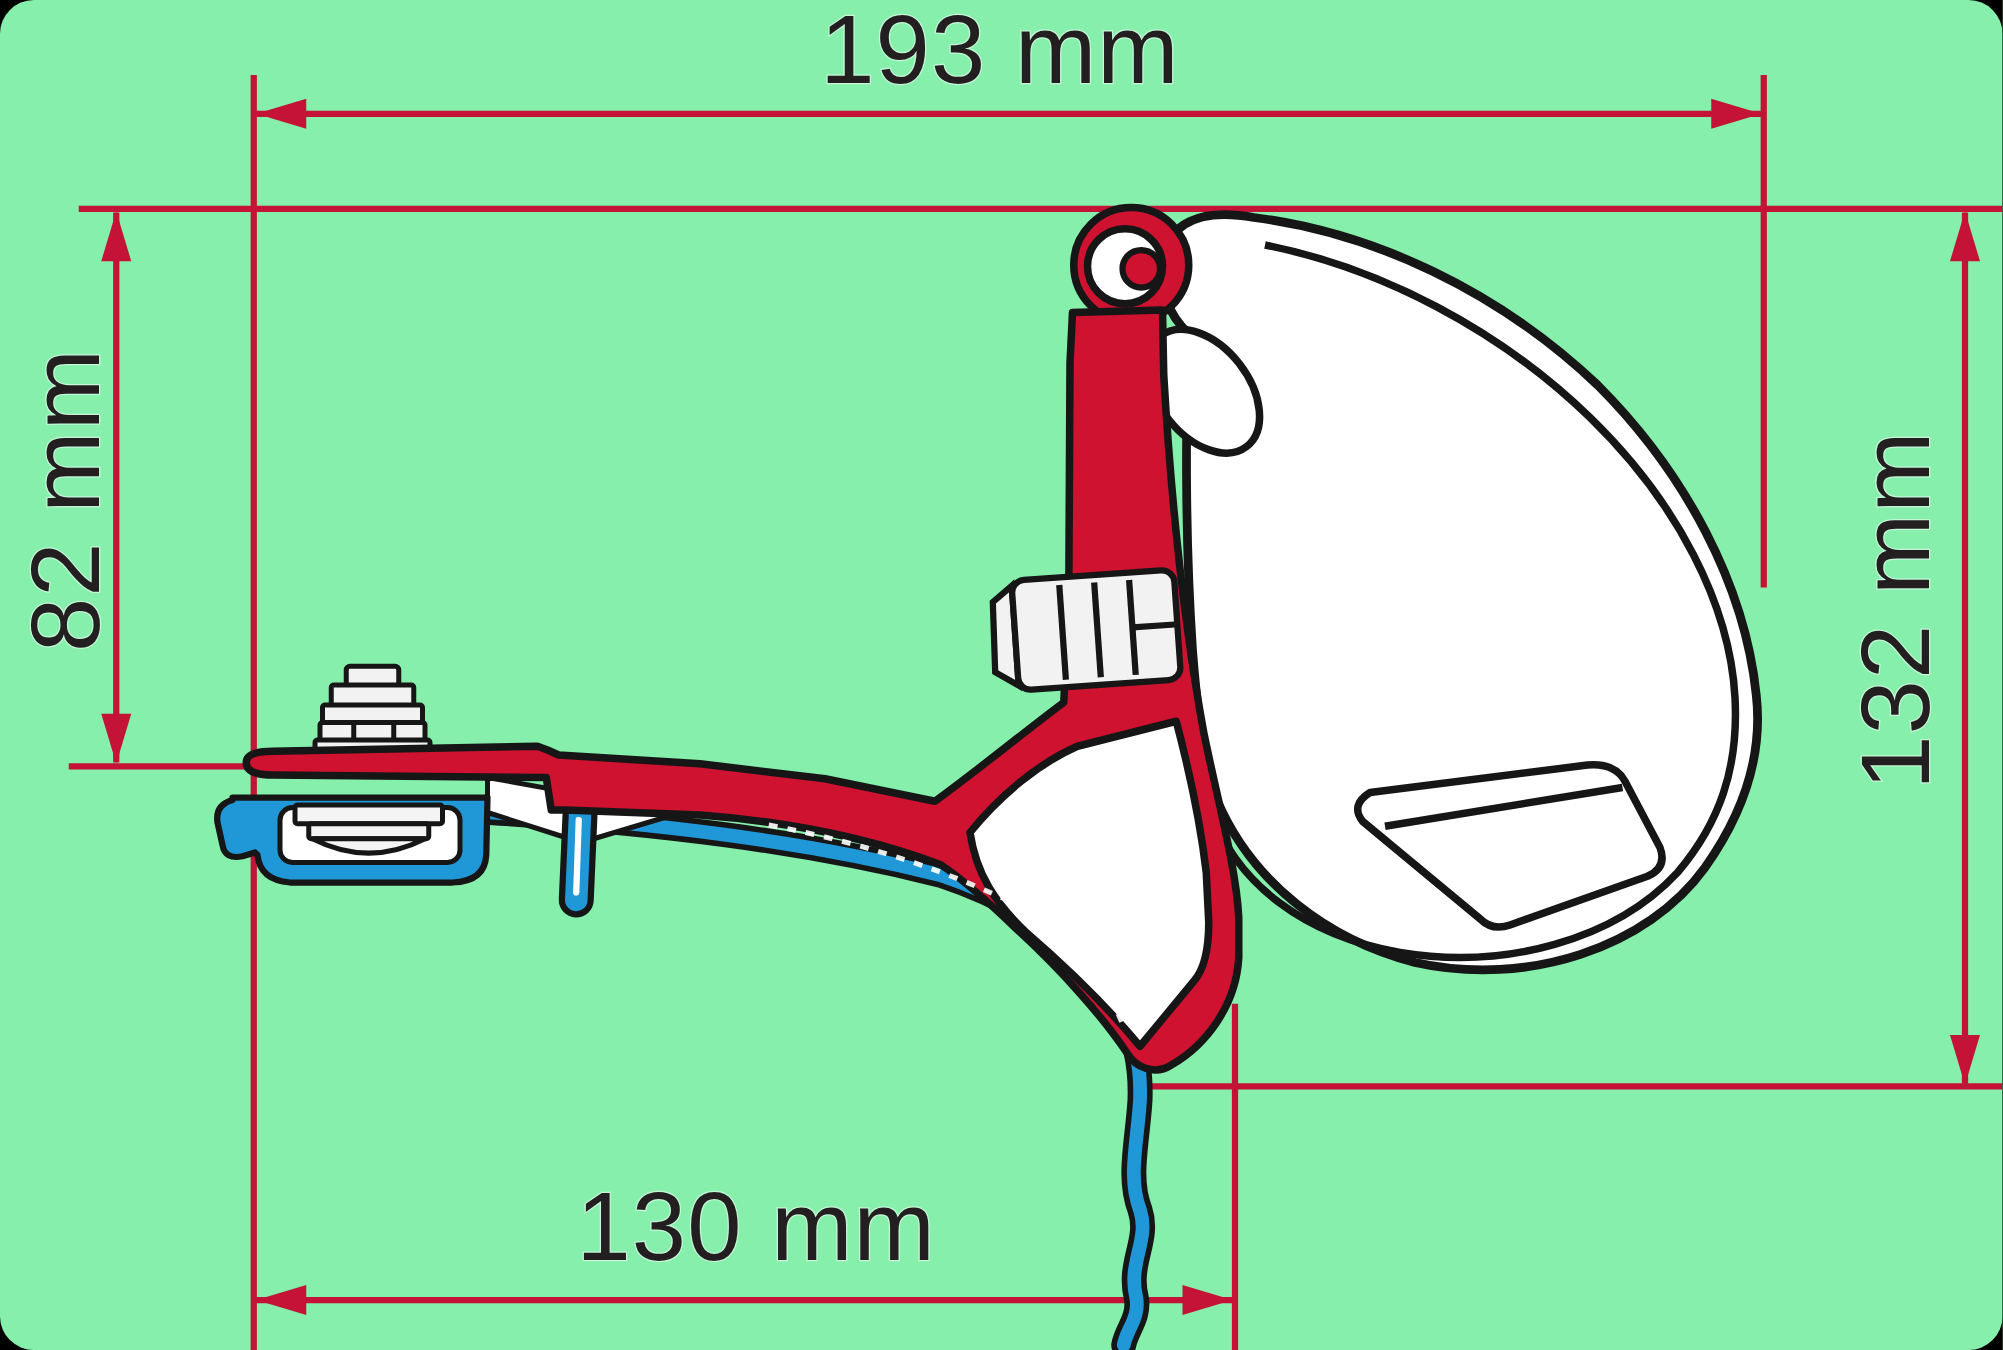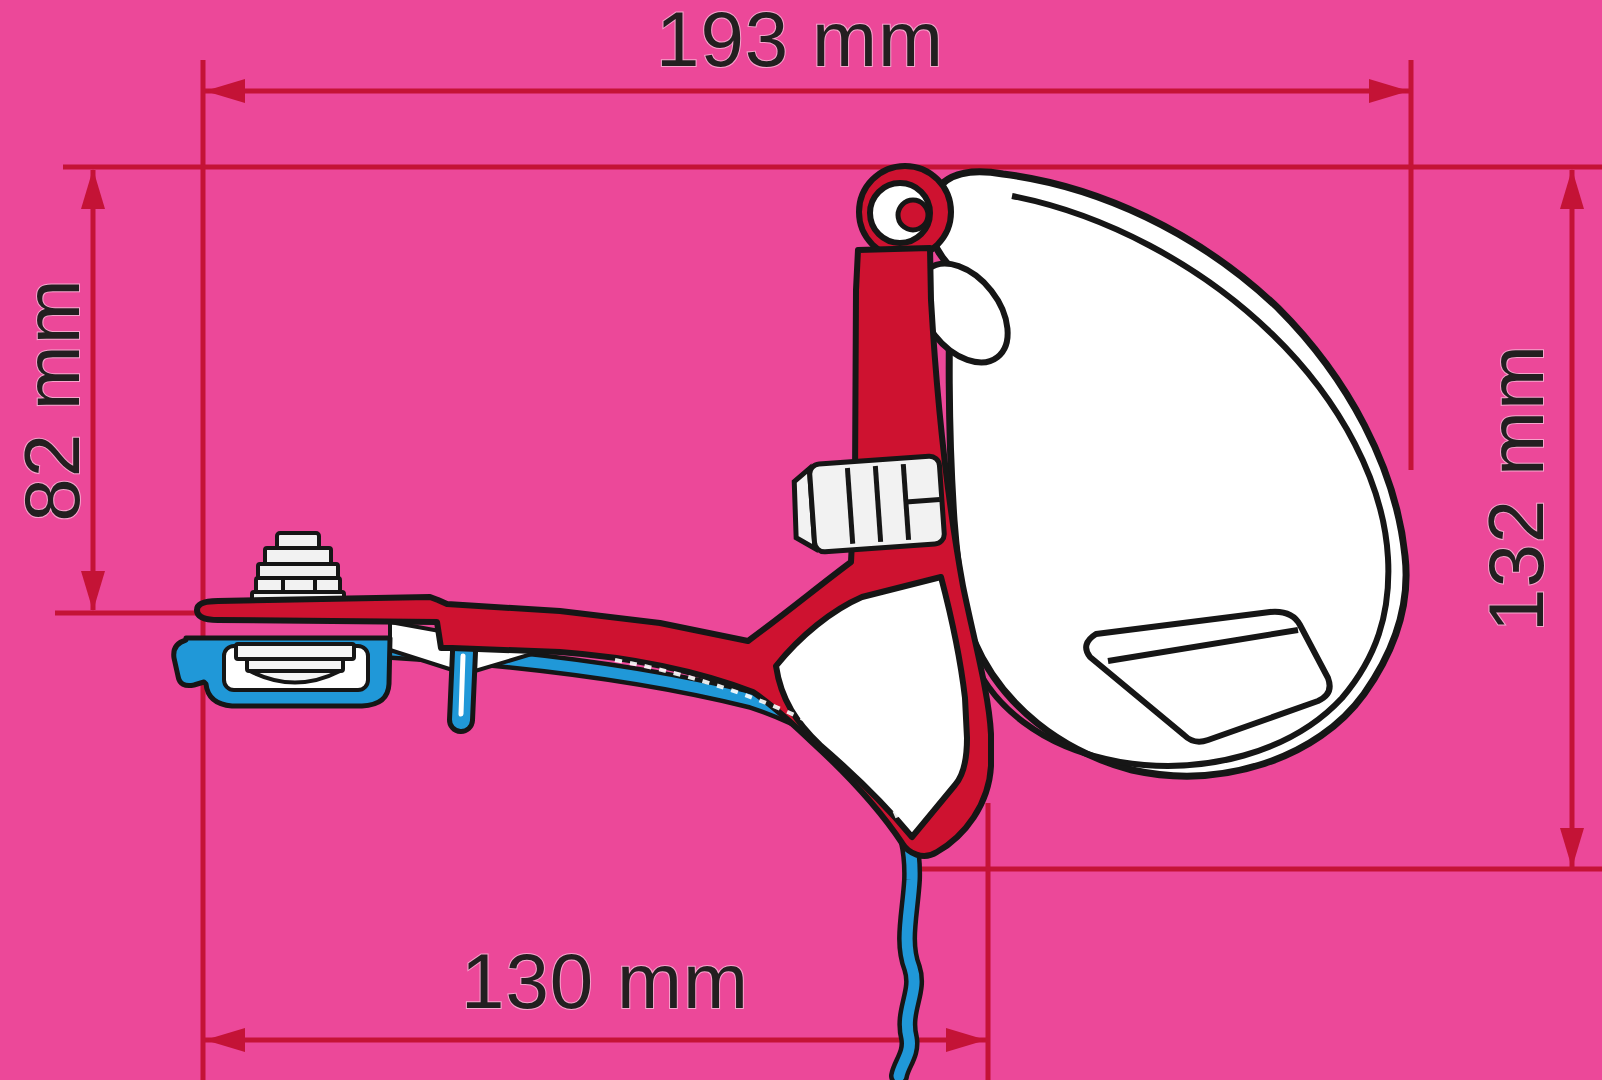--- a/index.html
+++ b/index.html
@@ -1,17 +1,17 @@
 <!DOCTYPE html>
 <html><head>
 <meta charset="utf-8">
 <style>
   html,body{margin:0;padding:0;background:#000;}
-  .stage{position:relative;width:1602px;height:1080px;background:#ec4899;overflow:hidden;
-         font-family:"Liberation Sans", sans-serif;}
+  .stage{position:relative;width:1602px;height:1080px;background:#86efac;overflow:hidden;
+         font-family:"Liberation Sans", sans-serif;border-radius:27px;}
   svg{display:block}
   .dim-text{font-family:"Liberation Sans", sans-serif;font-size:78px;letter-spacing:1px;
             fill:#231f20;stroke:#ffffff;stroke-width:2px;stroke-opacity:.5;paint-order:stroke;}
 </style>
 </head>
 <body>
 
 <div class="stage">
 <svg width="1602" height="1080" viewBox="0 0 1602 1080">
 

